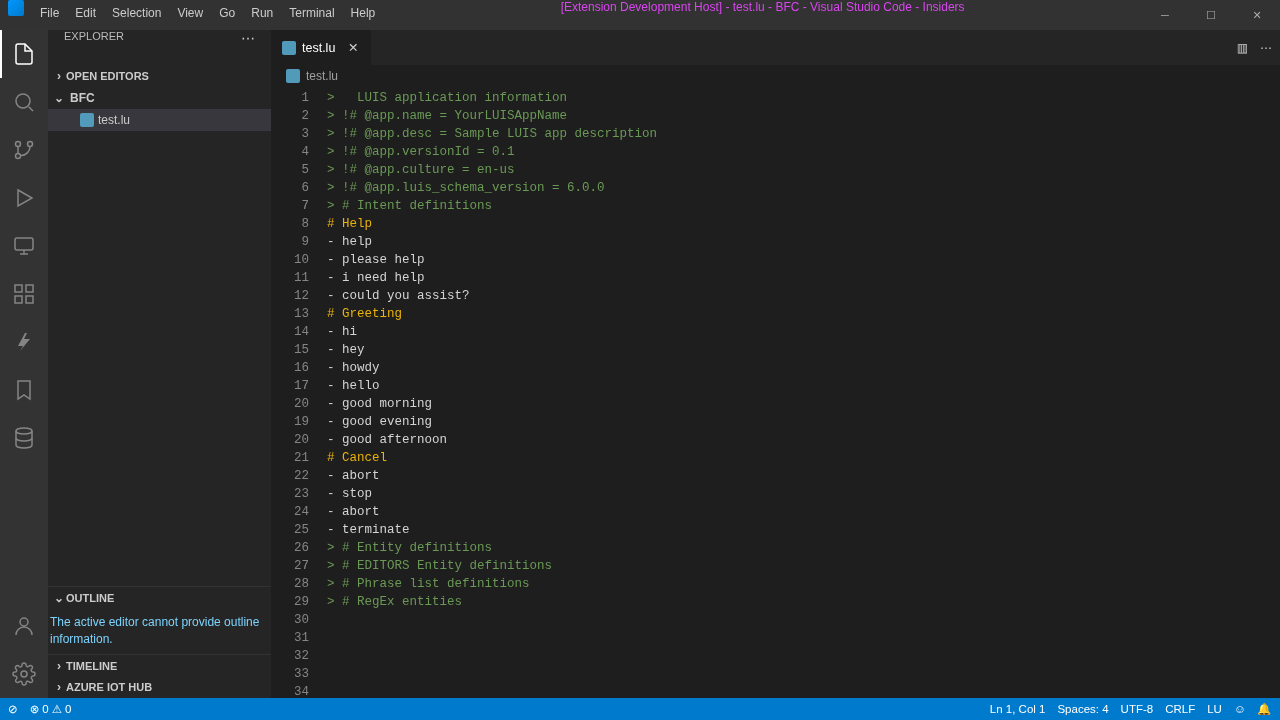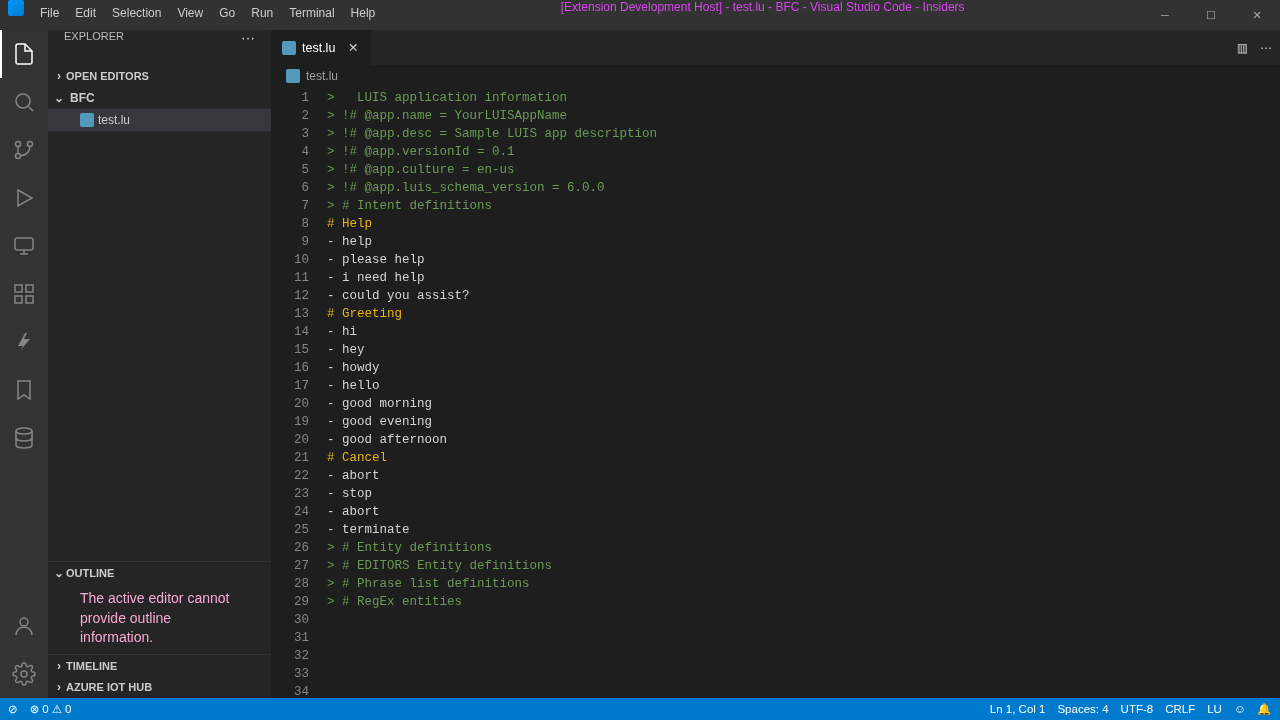--- a/index.html
+++ b/index.html
@@ -134,23 +134,23 @@
 .tree-item.file.active { background: #37373d; }
 .tree-item .file-icon {
   width: 14px; height: 14px;
   background: #519aba;
   border-radius: 2px;
   font-size: 8px;
   display:flex;align-items:center;justify-content:center;
   color:#fff;
 }
 .outline-msg {
-  padding: 6px 32px;
-  color: #f9a8d4;
-  font-size: 14px;
+  padding: 6px 2px;
+  color: #7dd3fc;
+  font-size: 12px;
   line-height: 1.4;
 }
 
 .editor-area {
   flex: 1;
   display: flex;
   flex-direction: column;
   background: #1e1e1e;
 }
 .tab-bar {

